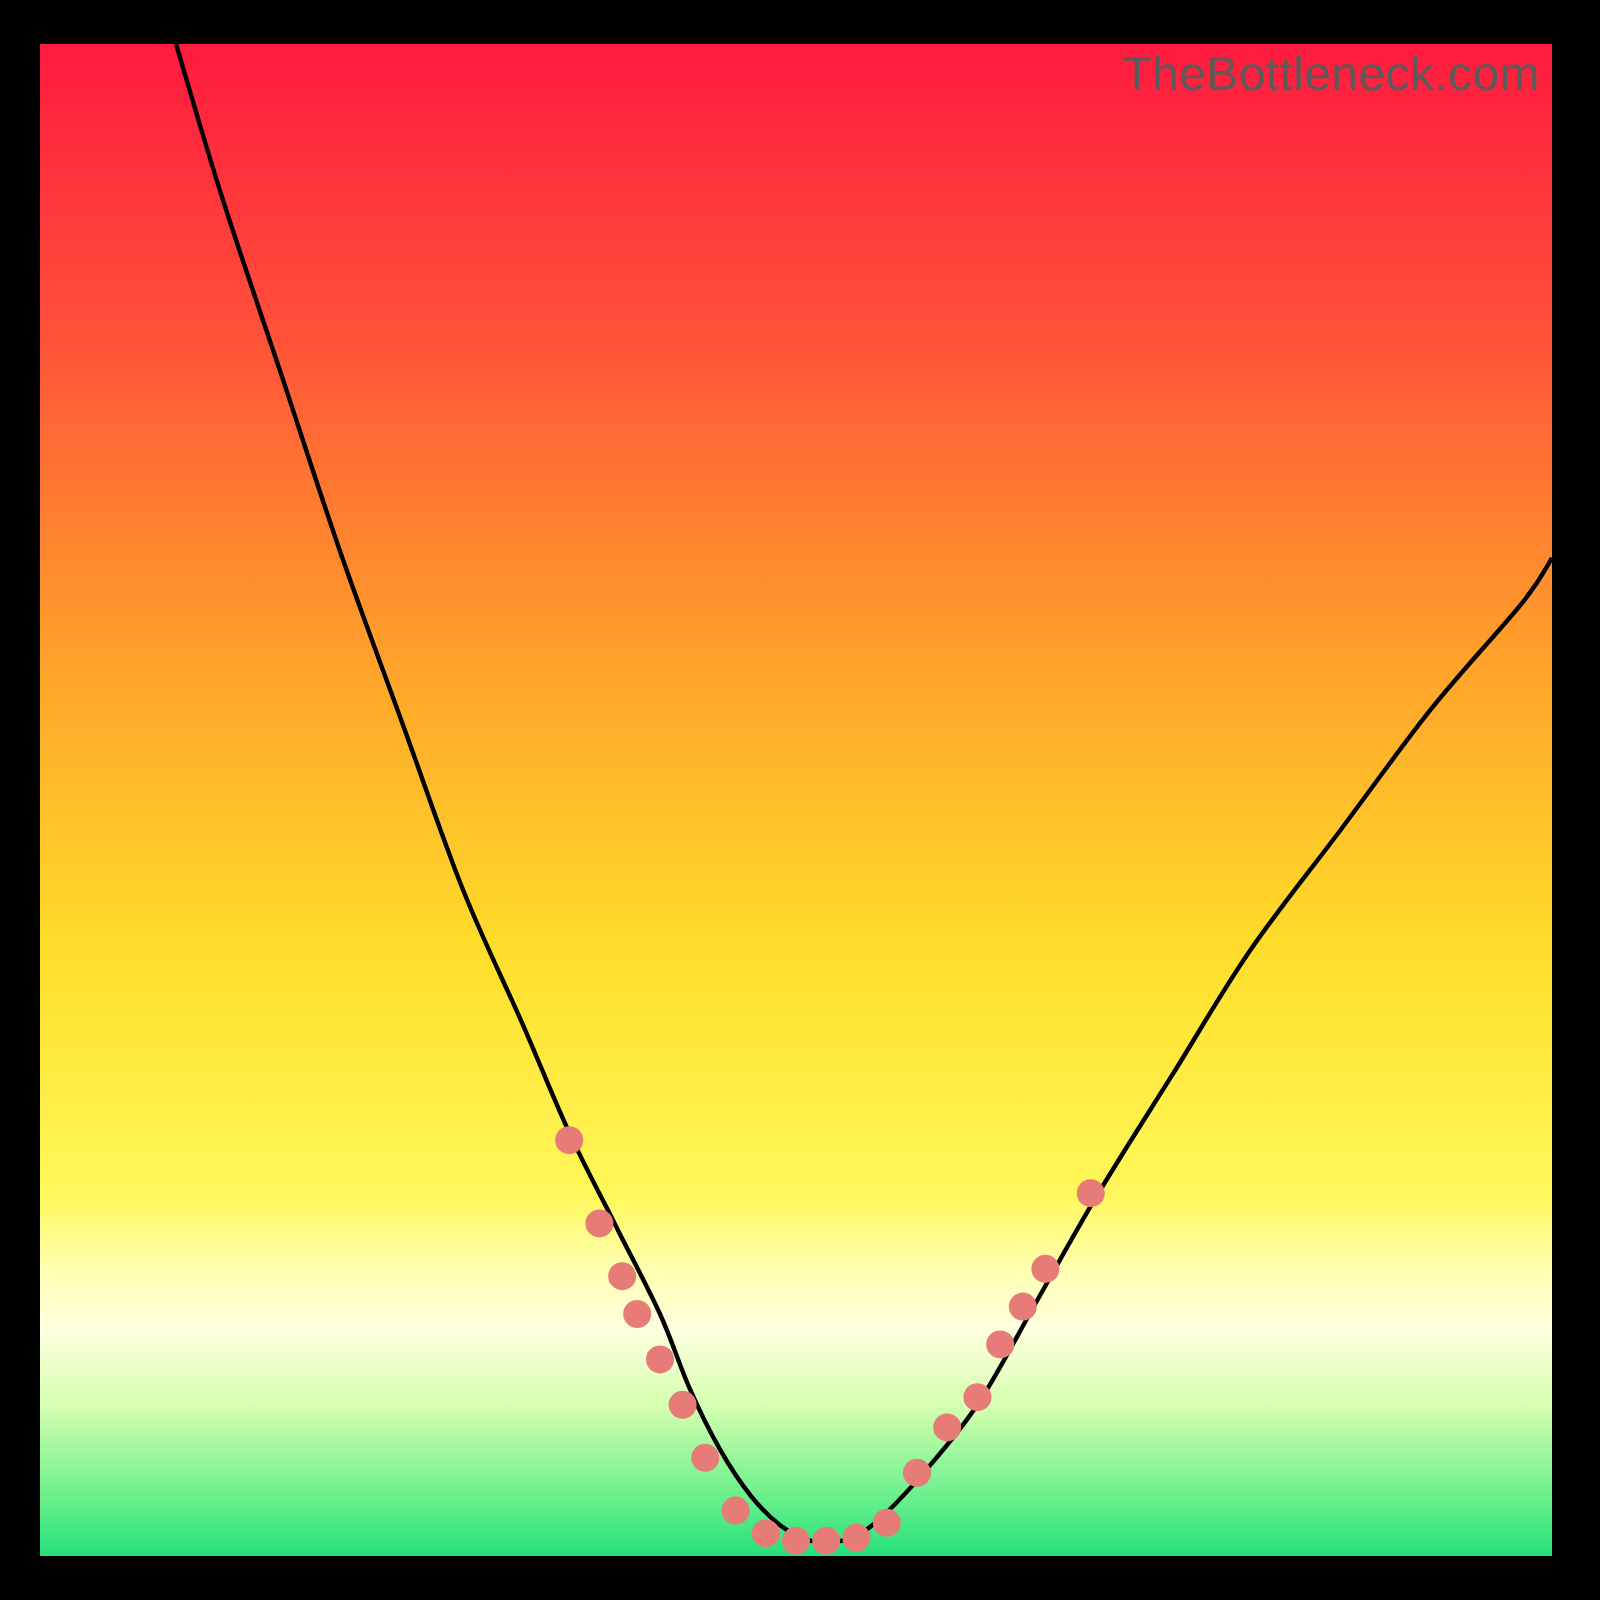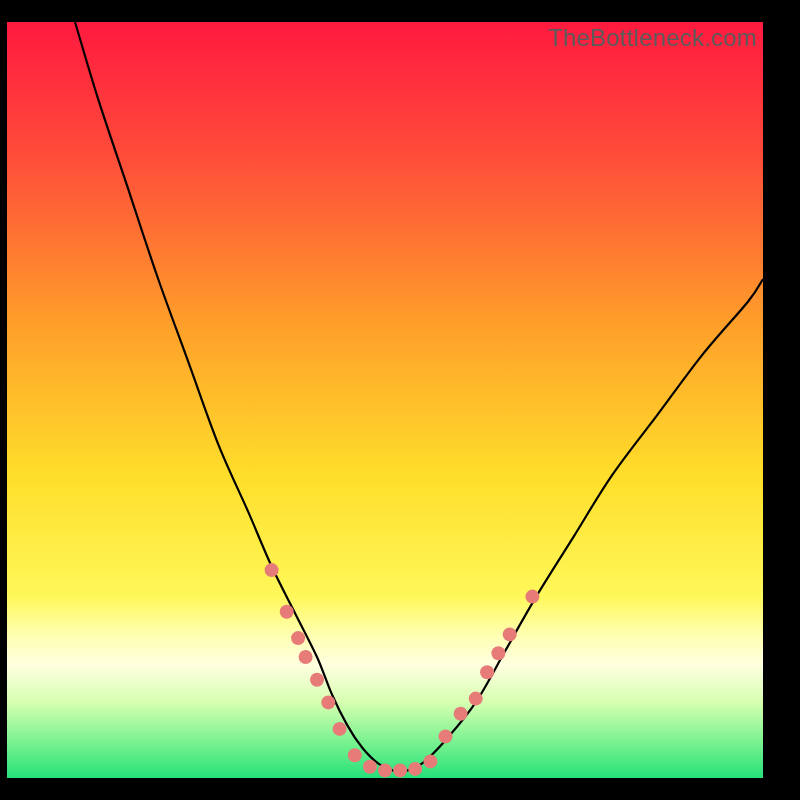--- a/index.html
+++ b/index.html
@@ -6,21 +6,21 @@
     margin: 0;
     padding: 0;
     width: 800px;
     height: 800px;
     overflow: hidden;
     background: #000;
     font-family: Arial, Helvetica, sans-serif;
   }
   .frame {
     position: absolute;
-    left: 7px;
+    left: 20px;
     top: 22px;
     width: 756px;
     height: 756px;
     box-sizing: border-box;
   }
   .gradient {
     position: absolute;
     left: 0; top: 0; right: 0; bottom: 0;
     z-index: 1;
   }

